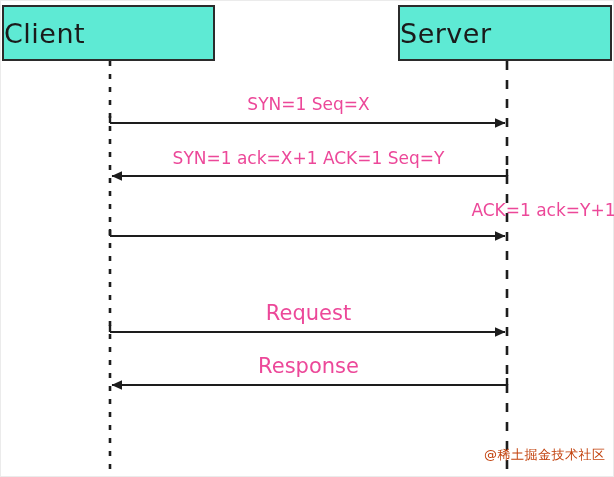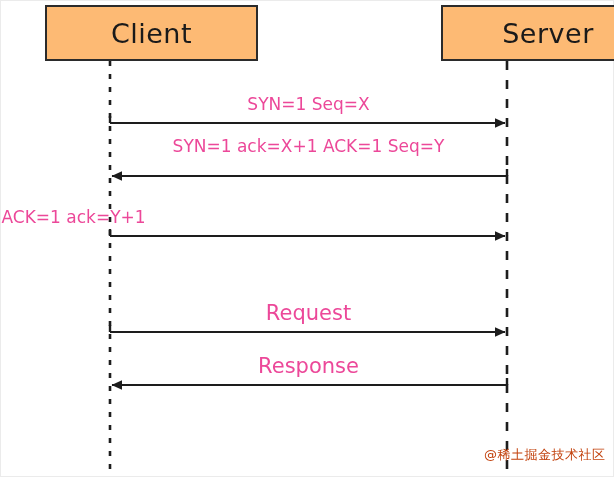--- a/index.html
+++ b/index.html
@@ -21,25 +21,24 @@
     left: 0; top: 0;
     width: 614px; height: 477px;
     box-sizing: border-box;
     border: 1px solid #ebebeb;
     pointer-events: none;
   }
   .actor-box {
     position: absolute;
     box-sizing: border-box;
     border: 2px solid #2b2b2b;
-    background: #fdba74;
+    background: #5eead4;
     display: flex;
     align-items: center;
-    justify-content: center;
-    margin-left: 43px;
+    justify-content: flex-start;
   }
   .actor-label {
     font-size: 27px;
     color: #1a1a1a;
     letter-spacing: 0.5px;
     line-height: 1;
   }
   .msg-label {
     position: absolute;
     color: #ec4899;
@@ -116,23 +115,23 @@
   <div class="actor-box" id="actor-box-client" style="left: 2px; top: 5px; width: 213px; height: 56px;">
     <span class="actor-label">Client</span>
   </div>
 
   <div class="actor-box" id="actor-box-server" style="left: 398px; top: 5px; width: 214px; height: 56px;">
     <span class="actor-label">Server</span>
   </div>
 
   <div class="msg-label" id="msg-label-1" style="font-size: 17px; top: 96px; left: 0px; width: 614px; text-align: center; transform: translateX(1.5px);">SYN=1 Seq=X</div>
 
-  <div class="msg-label" id="msg-label-2" style="font-size: 17px; top: 138px; left: 0px; width: 614px; text-align: center; transform: translateX(1.5px);">SYN=1 ack=X+1 ACK=1 Seq=Y</div>
+  <div class="msg-label" id="msg-label-2" style="font-size: 17px; top: 150px; left: 0px; width: 614px; text-align: center; transform: translateX(1.5px);">SYN=1 ack=X+1 ACK=1 Seq=Y</div>
 
-  <div class="msg-label" id="msg-label-3" style="font-size: 17px; top: 209px; left: 0px; width: 614px; text-align: left; transform: translateX(1.5px);">ACK=1 ack=Y+1</div>
+  <div class="msg-label" id="msg-label-3" style="font-size: 17px; top: 202px; left: 0px; width: 614px; text-align: right; transform: translateX(1.5px);">ACK=1 ack=Y+1</div>
 
   <div class="msg-label" id="msg-label-4" style="font-size: 21px; top: 303px; left: 0px; width: 614px; text-align: center; transform: translateX(1.5px);">Request</div>
 
   <div class="msg-label" id="msg-label-5" style="font-size: 21px; top: 356px; left: 0px; width: 614px; text-align: center; transform: translateX(1.5px);">Response</div>
 
   <div class="watermark" id="watermark" style="left: 484px; top: 446px; color: #c2410c;">@稀土掘金技术社区</div>
 
 </div>
 
 </body></html>

